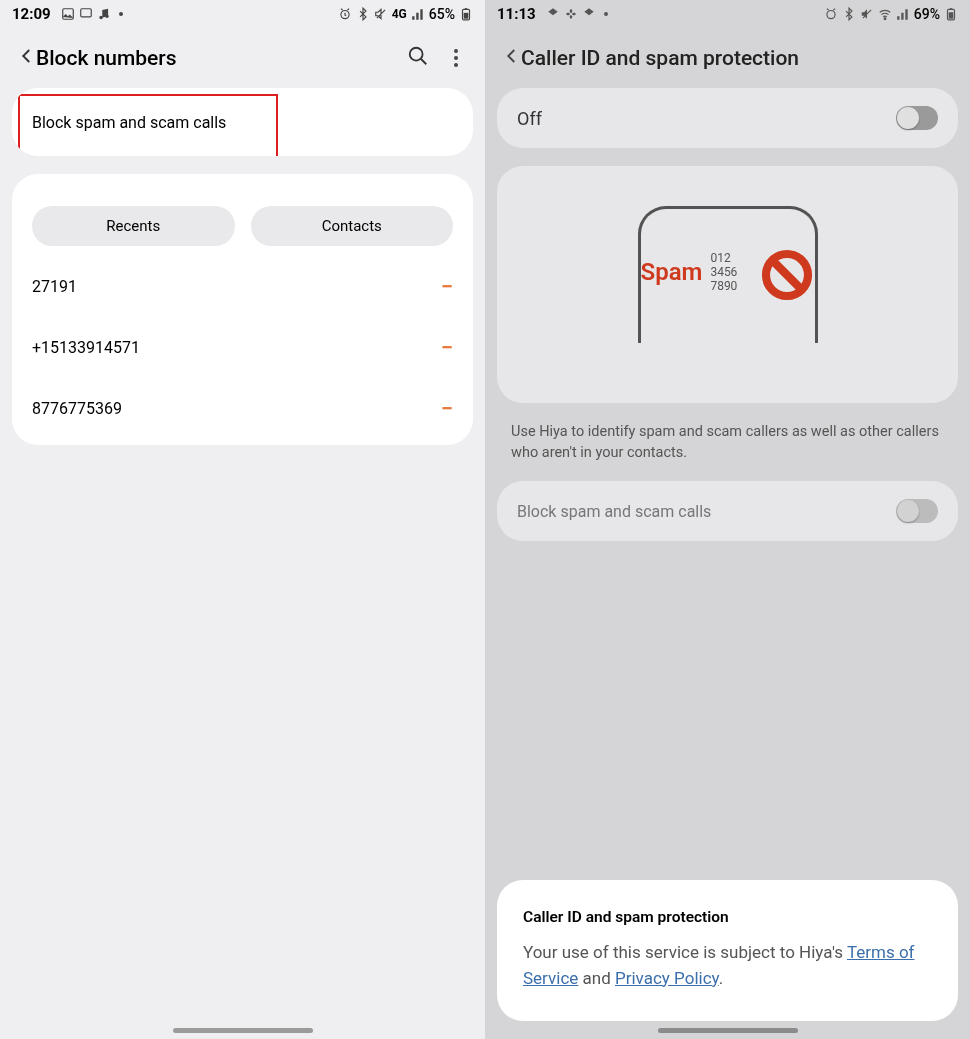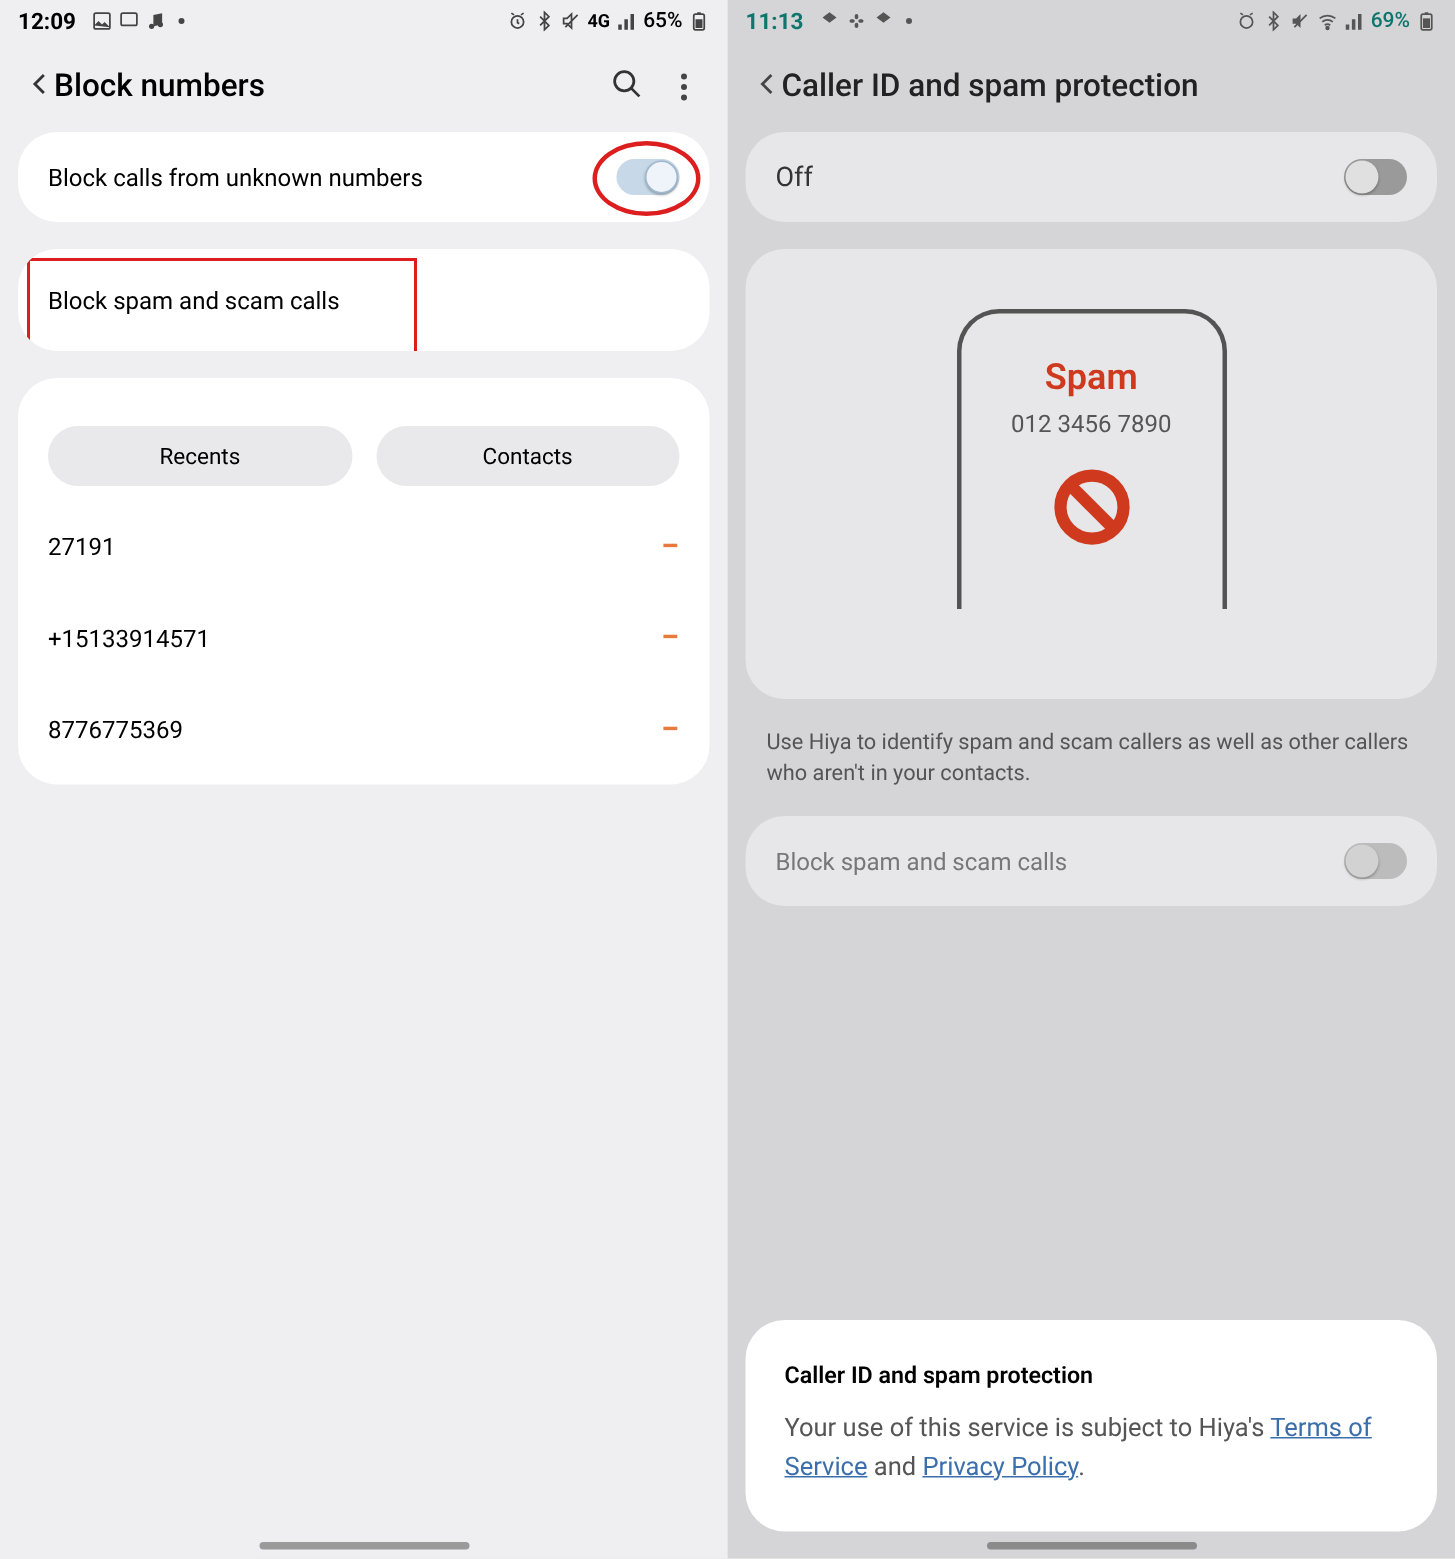--- a/index.html
+++ b/index.html
@@ -18,21 +18,21 @@
   
   .status-bar {
     height: 28px;
     display: flex;
     justify-content: space-between;
     align-items: center;
     padding: 0 12px;
     font-size: 14px;
     font-weight: 500;
   }
-  .right .status-bar { color: #0f766e; text-align: right; }
+  .right .status-bar { color: #000000; text-align: right; }
   .status-left, .status-right { display:flex; align-items:center; gap:4px; }
   .status-left span.time { font-size:15px; margin-right:6px;font-weight:bold; }
   .sicon { width:14px; height:14px; display:inline-block; }
 
   
   .header {
     height: 60px;
     display:flex;
     align-items:center;
     padding: 0 18px;
@@ -126,24 +126,24 @@
   .spam-preview {
     display:flex; flex-direction:column; align-items:center;
     padding: 40px 0 60px 0;
   }
   .spam-device {
     border:3px solid #535353;
     border-bottom:none;
     border-radius: 28px 28px 0 0;
     width: 180px;
     padding: 28px 0 36px 0;
-    display:flex; flex-direction:column; align-items:center; gap:8px;
+    display:flex; flex-direction:row; align-items:center; gap:8px;
   }
   .spam-label { color:#cf3a1f; font-size:24px; font-weight:600; }
-  .spam-number { color:#555; font-size:16px; }
+  .spam-number { color:#555; font-size:12px; }
   .nosign svg { width:56px; height:56px; margin-top:10px; }
 
   .desc {
     font-size:14.5px; color:#555; line-height:1.45;
     margin: 12px 26px 18px 26px;
   }
 
   
   .bottom-sheet {
     position:absolute;
@@ -221,31 +221,20 @@
           <circle cx="10" cy="10" r="7"></circle>
           <path d="M21 21l-6-6"></path>
         </svg></span>
     <span class="kebab" style="margin-left:16px;">
         <span></span>
         <span></span>
         <span></span>
       </span>
   </div>
 
-  <div class="card" style="position:relative;">
-    <div class="row">
-      <div class="row-text">
-          <div class="row-title">Block calls from unknown numbers</div>
-        </div>
-      <div class="toggle on-light">
-          <div class="knob"></div>
-        </div>
-    </div>
-    <div class="highlight-ellipse" style="width:72px;height:50px;right:6px;top:6px;"></div>
-  </div>
 
   <div class="card" style="position:relative;padding:4px 0;">
     <div class="row" style="padding-top:18px;padding-bottom:18px;">
       <div class="row-text">
         <div class="row-title">Block spam and scam calls</div>
       </div>
     </div>
     <div class="highlight-rect" style="left:6px;top:6px;width:260px;height:66px;"></div>
   </div>
 

